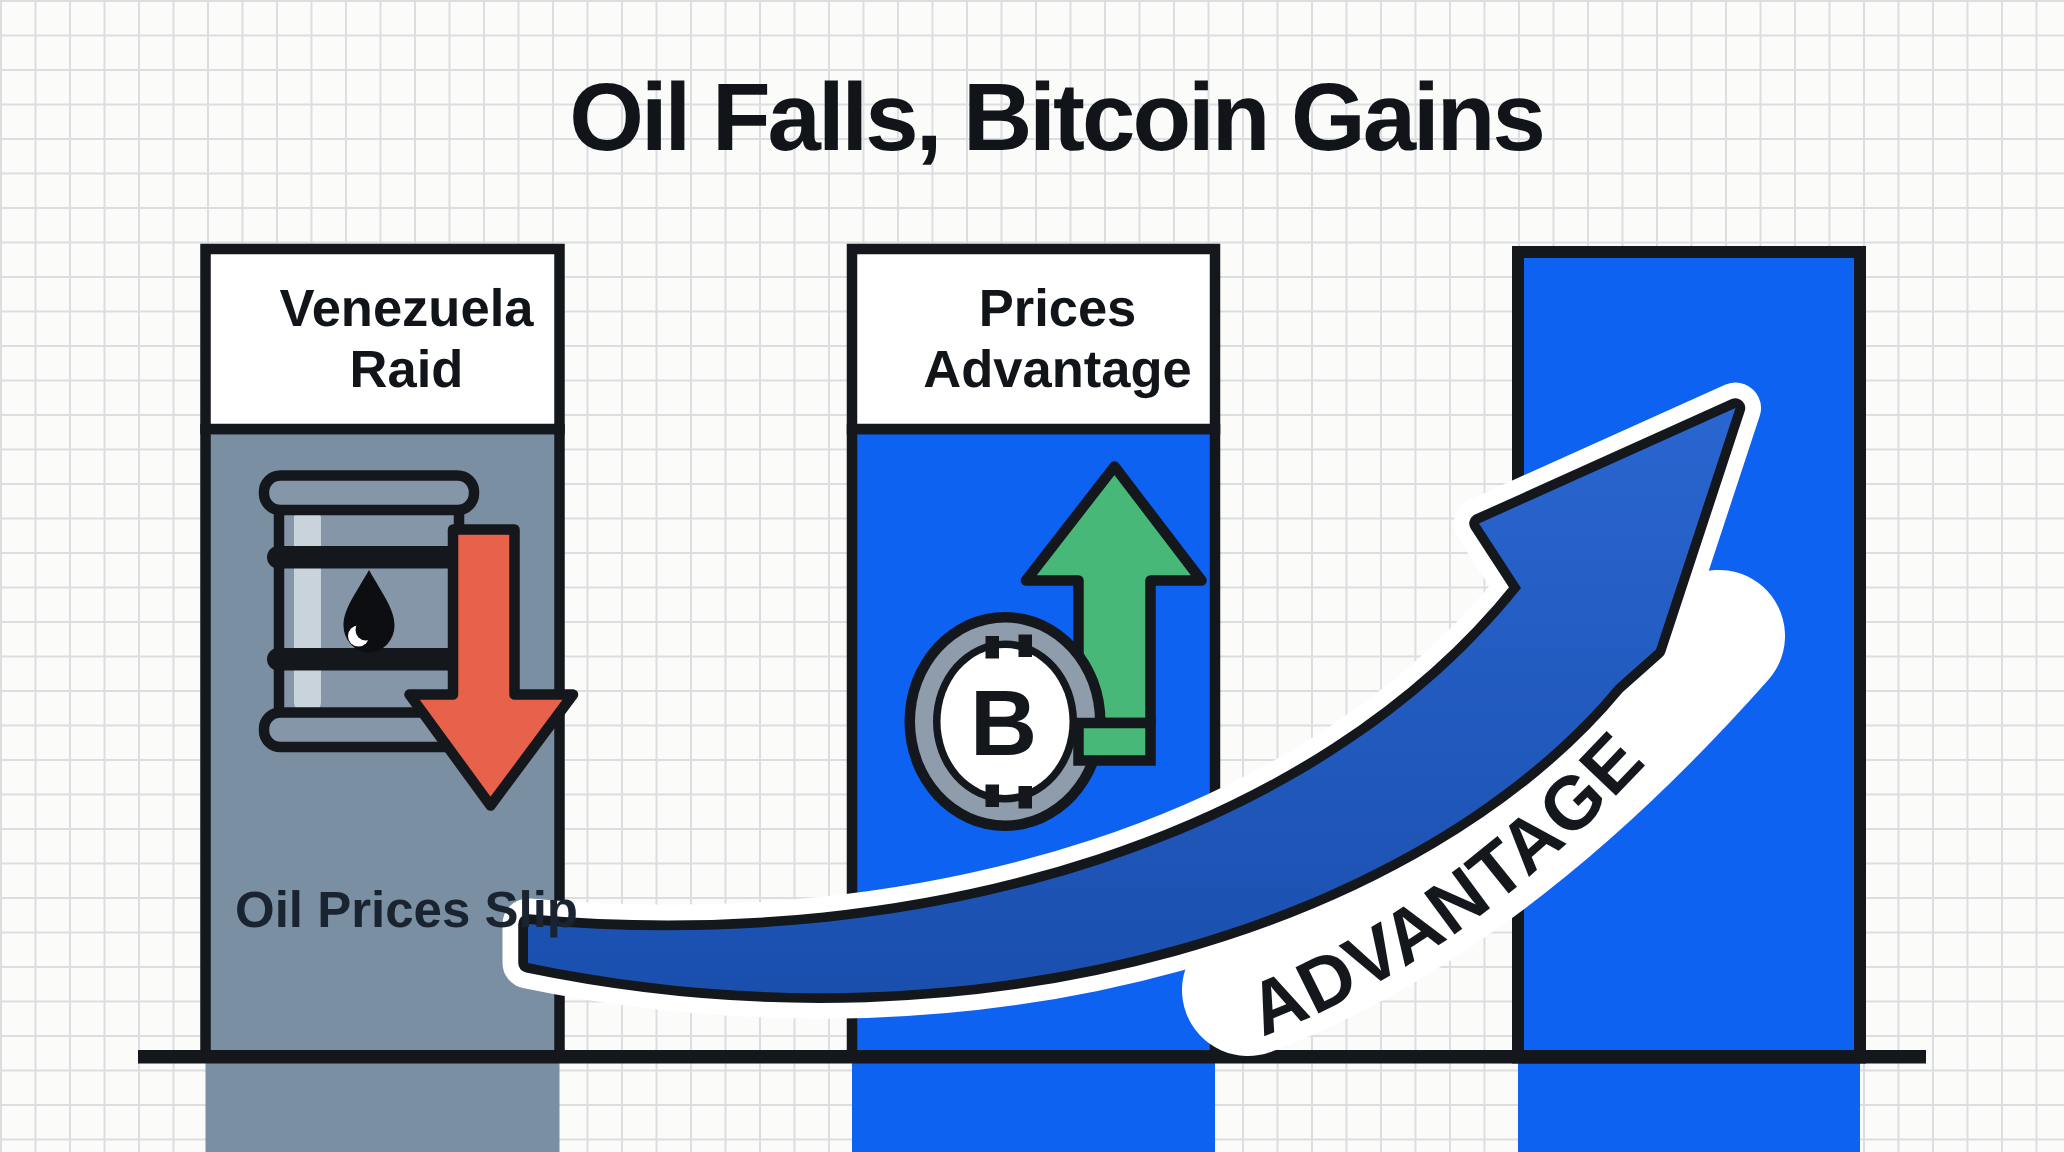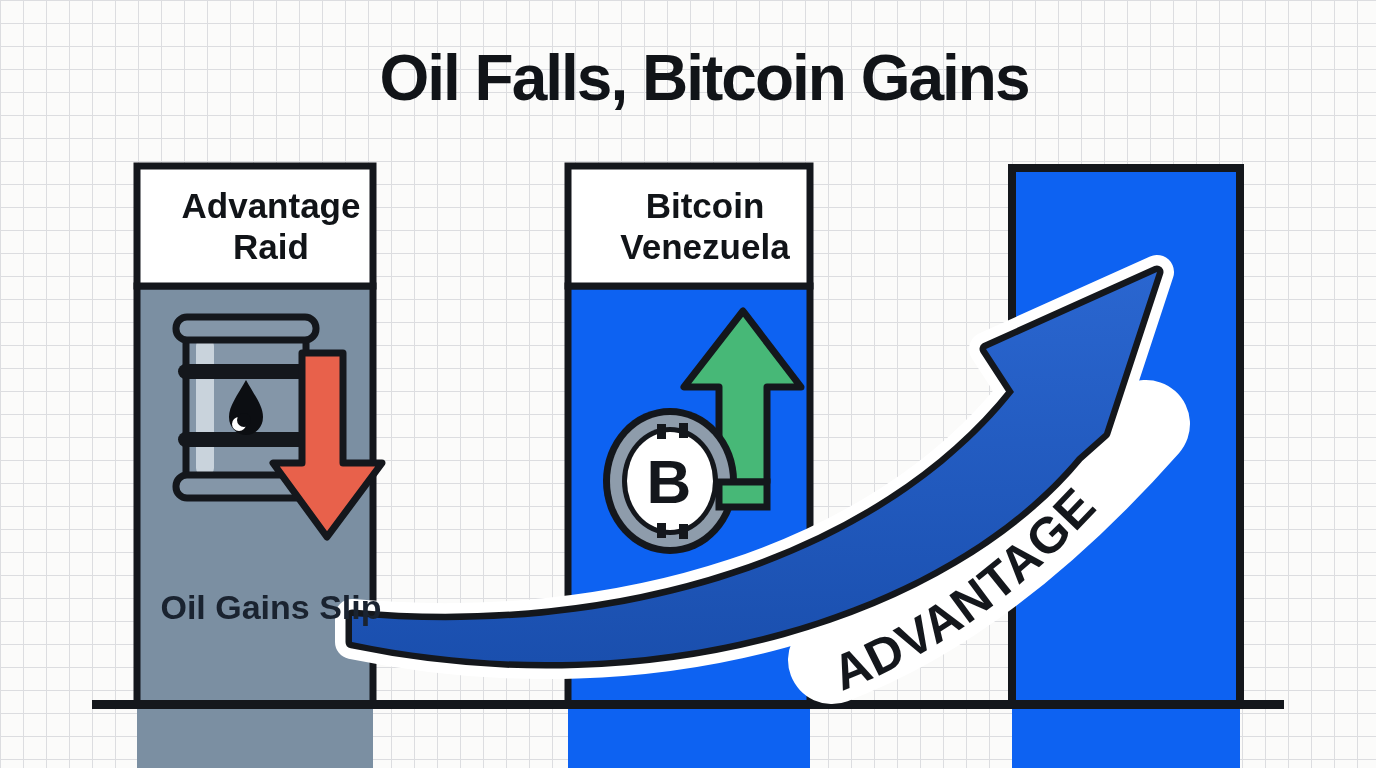--- a/index.html
+++ b/index.html
@@ -92,15 +92,15 @@
     <path d="M 352,616 C 620,640 880,560 1014,392 L 986,349 L 1157,272 L 1104,433 L 1077,457 C 950,610 660,706 352,642 Z" fill="url(#swooshGrad)"></path>
   </g>
 
   <path id="advPath" d="M 836,693 Q 985,640 1120,484" fill="none" stroke="none"></path>
   <text font-family="Liberation Sans, sans-serif" font-size="50" font-weight="bold" fill="#14171c" letter-spacing="1">
     <textPath href="#advPath" startOffset="6">ADVANTAGE</textPath>
   </text>
 </svg>
 
 <div id="title" class="txt">Oil Falls, Bitcoin Gains</div>
-<div id="hdr-left" class="txt">Advantage Raid</div>
-<div id="hdr-mid" class="txt">Bitcoin Venezuela</div>
-<div id="cap-left" class="txt">Oil Gains Slip</div>
+<div id="hdr-left" class="txt">Venezuela Raid</div>
+<div id="hdr-mid" class="txt">Prices Advantage</div>
+<div id="cap-left" class="txt">Oil Prices Slip</div>
 
 </body></html>

